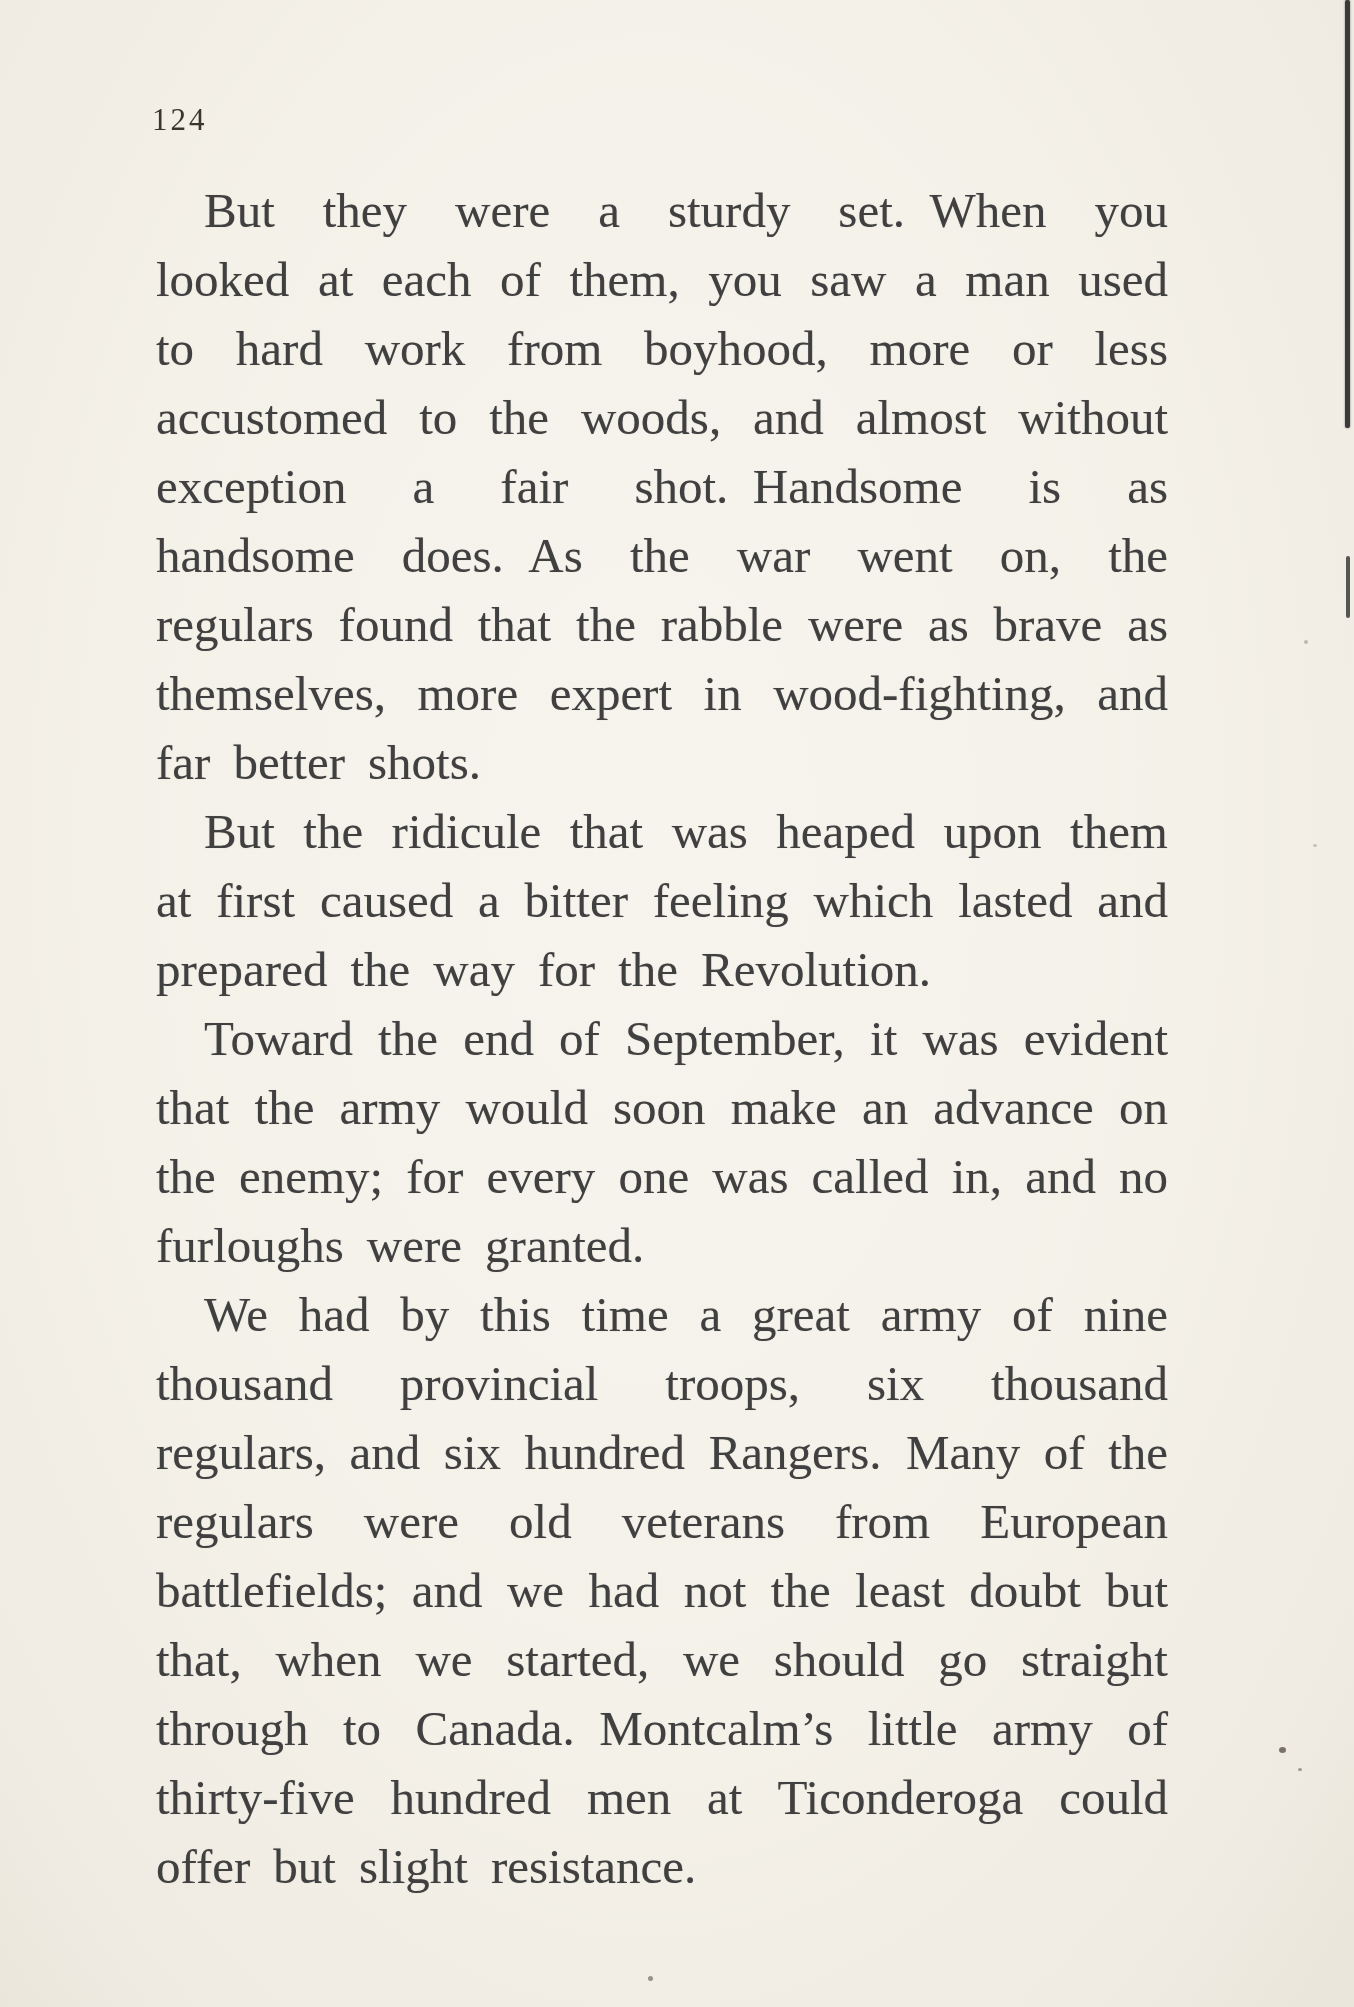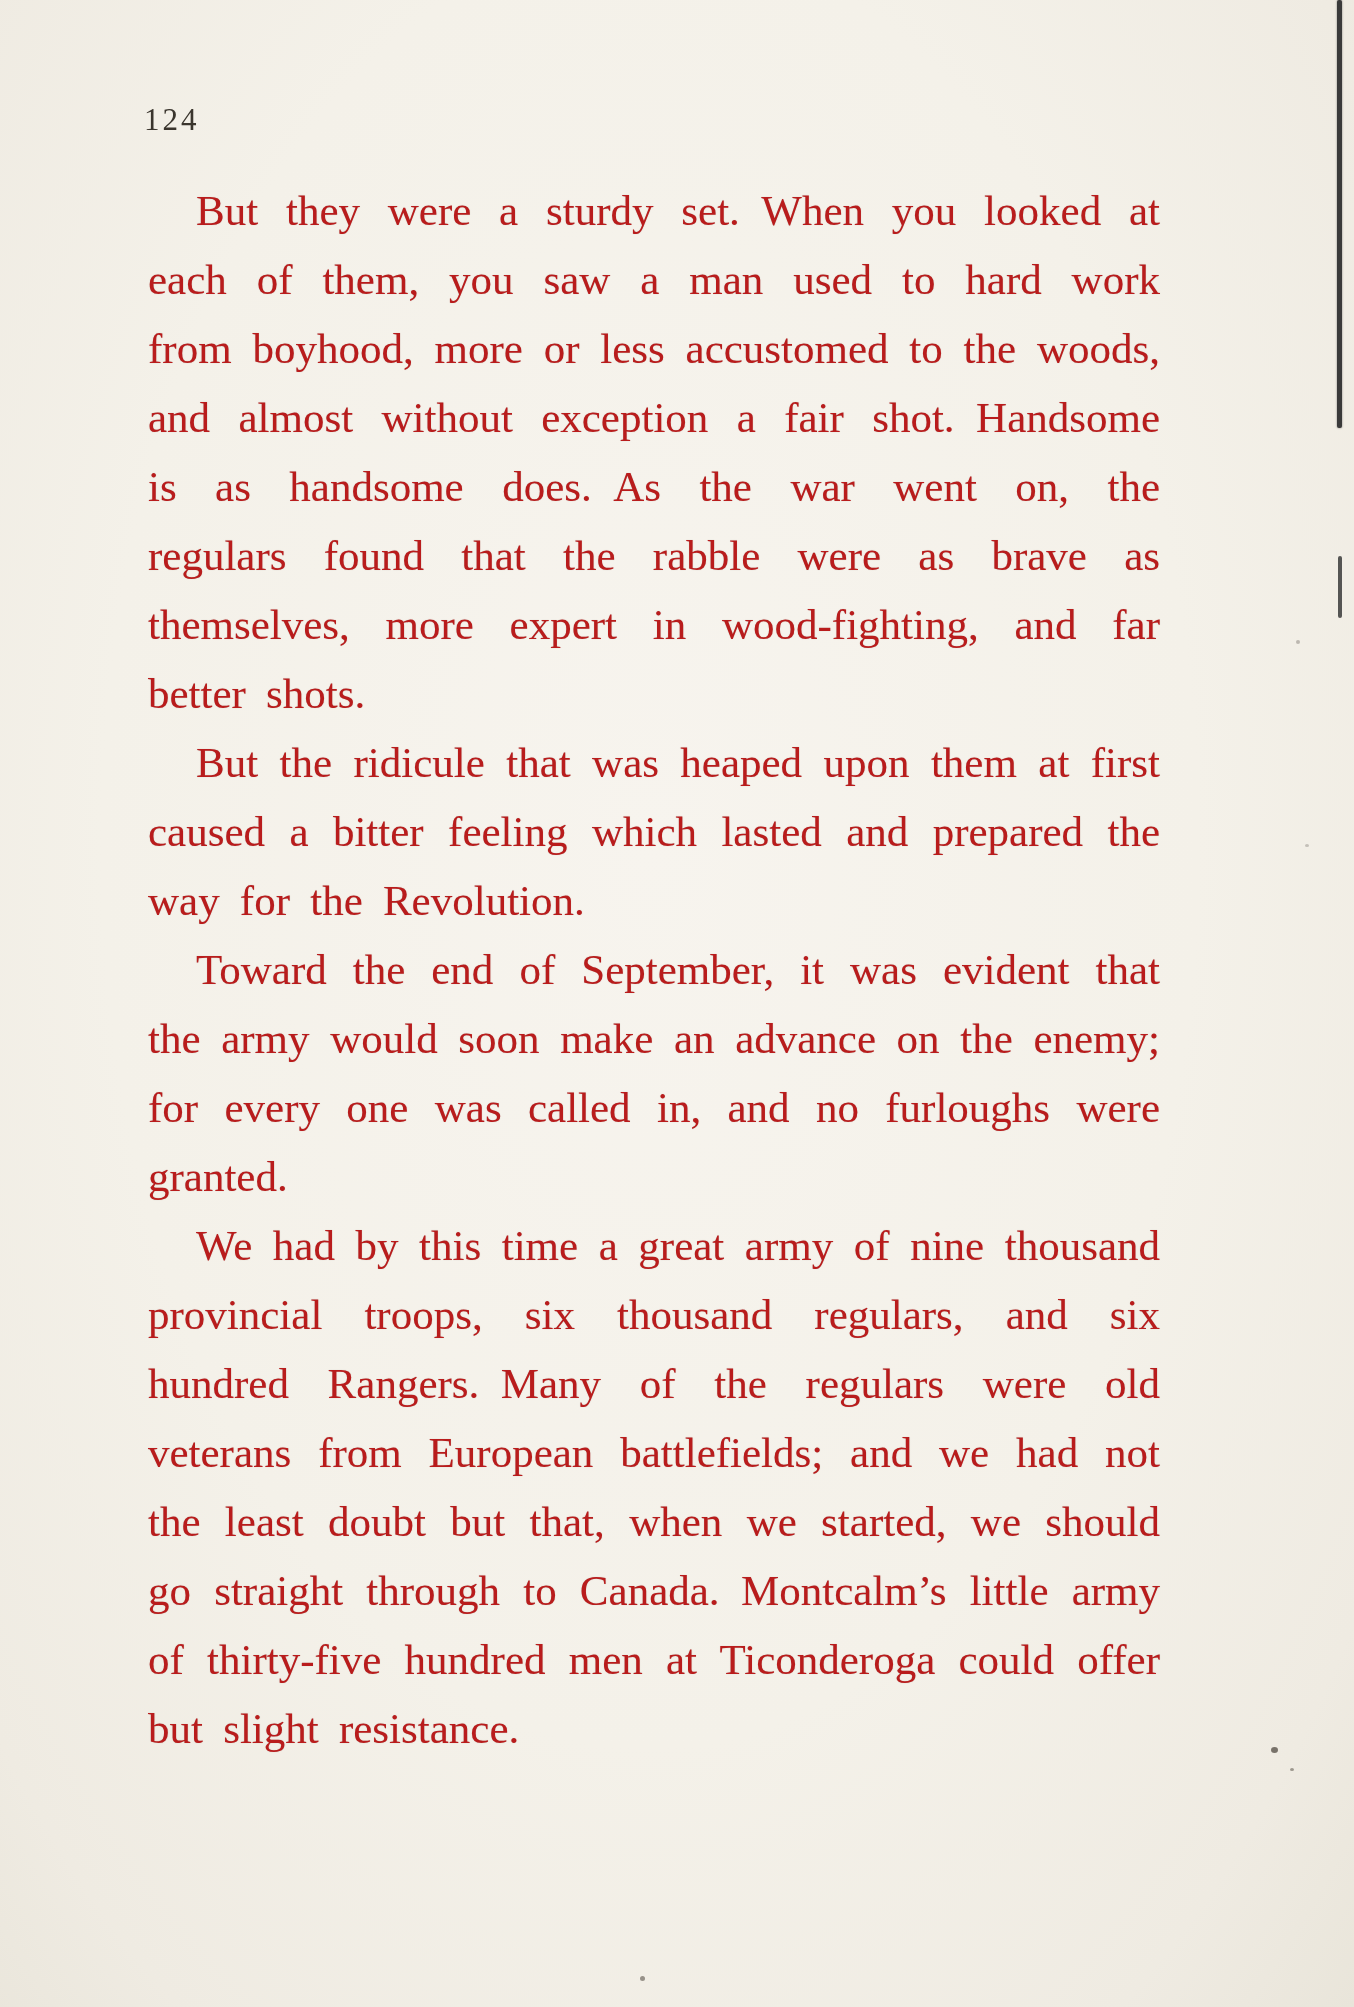--- a/index.html
+++ b/index.html
@@ -13,20 +13,21 @@
     overflow: hidden;
     background:
       radial-gradient(ellipse at 48% 42%, #f7f4ee 0%, #f4f1e9 55%, #efebe2 85%, #e9e5da 100%);
     font-family: "Liberation Serif", "DejaVu Serif", serif;
     color: #38332b;
   }
 
   .page {
     position: absolute;
     inset: 0;
+    margin-left: 8px;
   }
 
   .content {
     position: absolute;
     left: 148px;
     top: 86px;
     width: 1012px;
   }
 
   .header-row {
@@ -47,24 +48,24 @@
     display: block;
     text-align: center;
     font-size: 35px;
     letter-spacing: 4px;
     word-spacing: 10px;
     color: #332e27;
   }
 
   .body-text {
     margin-top: 26px;
-    font-size: 43px;
+    font-size: 49px;
     line-height: 69px;
     text-align: justify;
-    color: #b91c1c;
+    color: #404040;
     word-spacing: 0.22em;
     text-shadow: 0 0 1px rgba(56, 51, 43, 0.25);
   }
 
   .body-text p {
     margin: 0;
     padding: 0;
     text-indent: 48px;
   }
 

